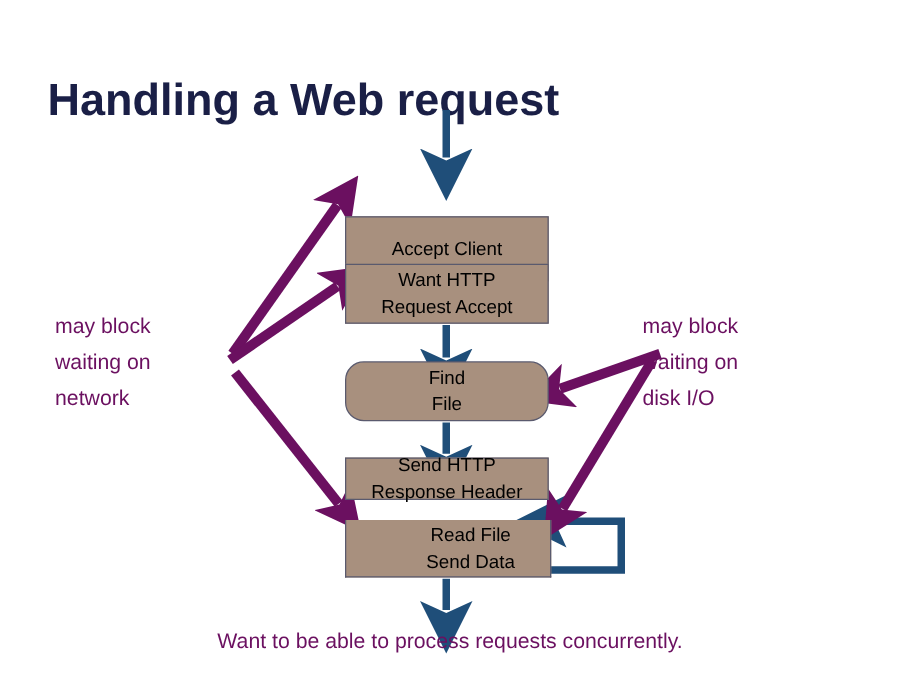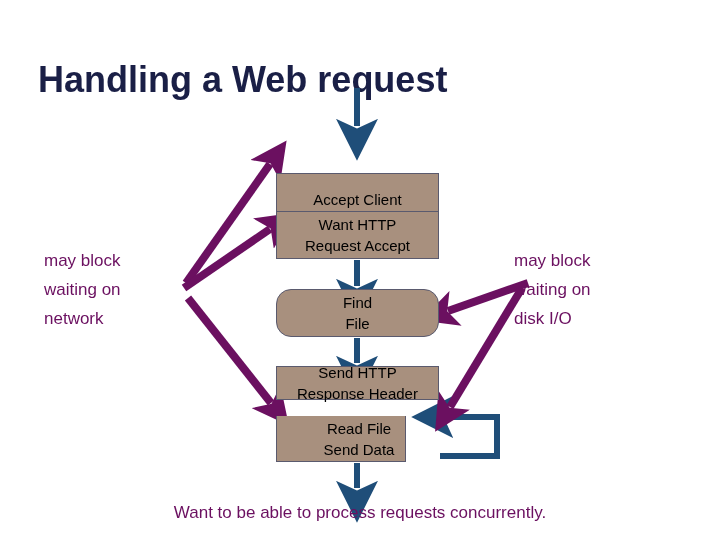--- a/index.html
+++ b/index.html
@@ -46,21 +46,21 @@
     flex-direction: column;
     align-items: center;
     justify-content: center;
     white-space: nowrap;
   }
   #box-accept   { left: 276px; top: 129px; width: 163px; height: 52px; margin-top: 44px; }
   #box-readhdr  { left: 276px; top: 211px; width: 163px; height: 48px; }
   #box-findfile { left: 276px; top: 289px; width: 163px; height: 48px; border-radius: 15px; }
   #box-sendhdr  { left: 276px; top: 366px; width: 163px; height: 34px;
                   border-bottom: 1px solid #5a5a6e; }
-  #box-readsend { left: 276px; top: 416px; width: 130px; height: 46px;
+  #box-readsend { left: 276px; top: 416px; width: 165px; height: 46px;
                   border-top: none; padding-left: 36px; }
   .note {
     position: absolute;
     color: #6b1060;
     font-size: 17px;
     line-height: 29px;
     white-space: nowrap;
   }
   #note-network { left: 44px; top: 246px; width: 140px; }
   #note-disk    { left: 514px; top: 246px; width: 140px; }

